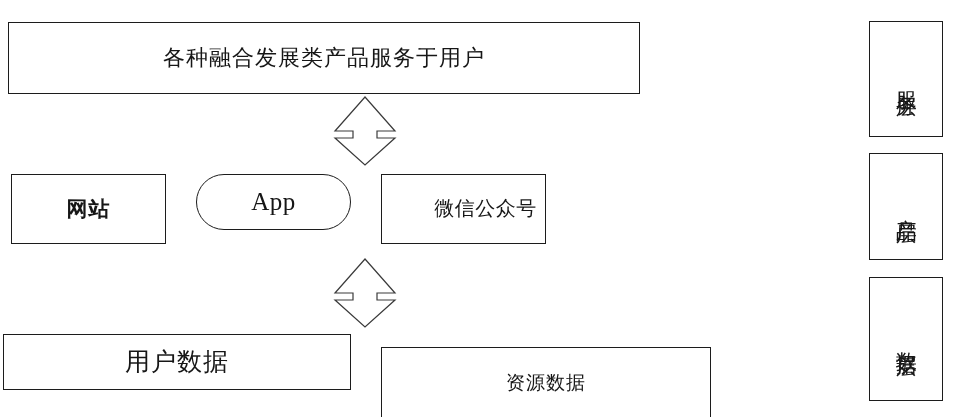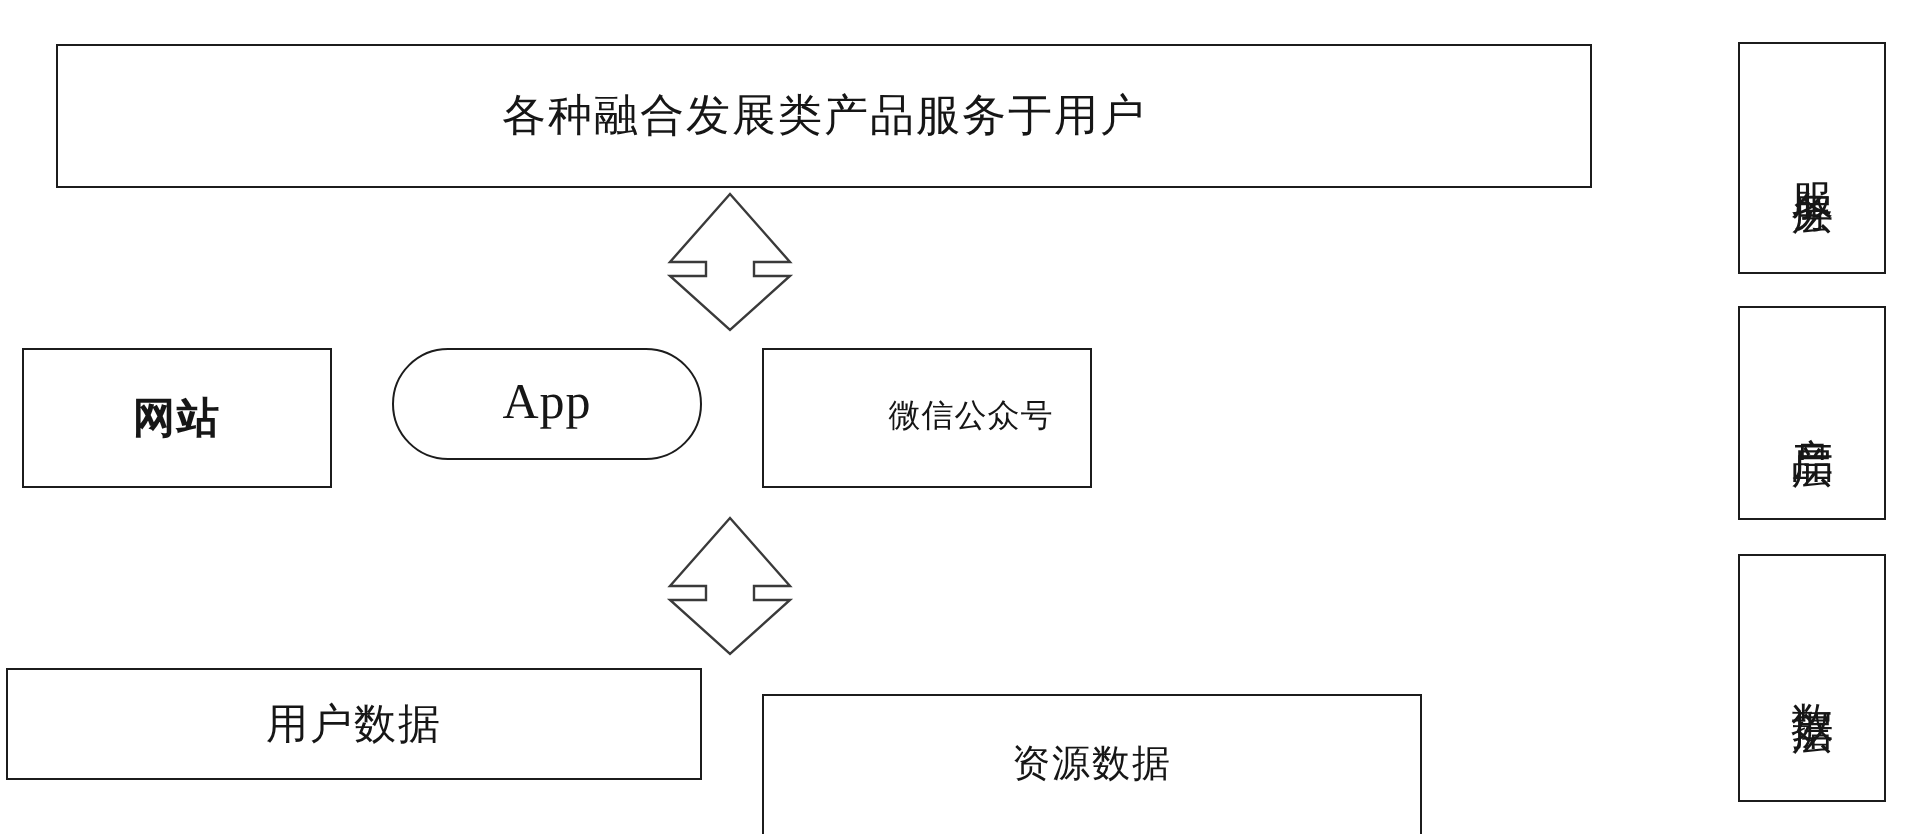--- a/index.html
+++ b/index.html
@@ -33,23 +33,23 @@
     font-family: "Liberation Serif", "DejaVu Serif", serif;
   }
   .box .label {
     display: block;
     padding: 0 6px;
     white-space: pre-line;
   }
 
   
   #box-service-banner {
-    left: 28px;
+    left: 8px;
     top: 22px;
-    width: 768px;
+    width: 632px;
     height: 72px;
     font-size: 22px;
     letter-spacing: 1px;
   }
 
   
   #box-website {
     left: 11px;
     top: 174px;
     width: 155px;
@@ -65,41 +65,41 @@
     height: 56px;
     font-size: 25px;
     letter-spacing: 0.5px;
     border-radius: 30px;
   }
   #box-wechat {
     left: 381px;
     top: 174px;
     width: 165px;
     height: 70px;
-    font-size: 16px;
+    font-size: 20px;
     letter-spacing: 0.5px;
     padding-left: 44px;
   }
   #box-platform {
     left: 556px;
     top: 174px;
     width: 225px;
     height: 70px;
     font-size: 20px;
     letter-spacing: 0.5px;
     line-height: 1.15;
   }
 
   
   #box-user-data {
     left: 3px;
     top: 334px;
     width: 348px;
     height: 56px;
-    font-size: 21px;
+    font-size: 25px;
     letter-spacing: 1px;
   }
   #box-resource-data {
     left: 381px;
     top: 347px;
     width: 330px;
     height: 73px;
     font-size: 19px;
     letter-spacing: 1px;
   }

